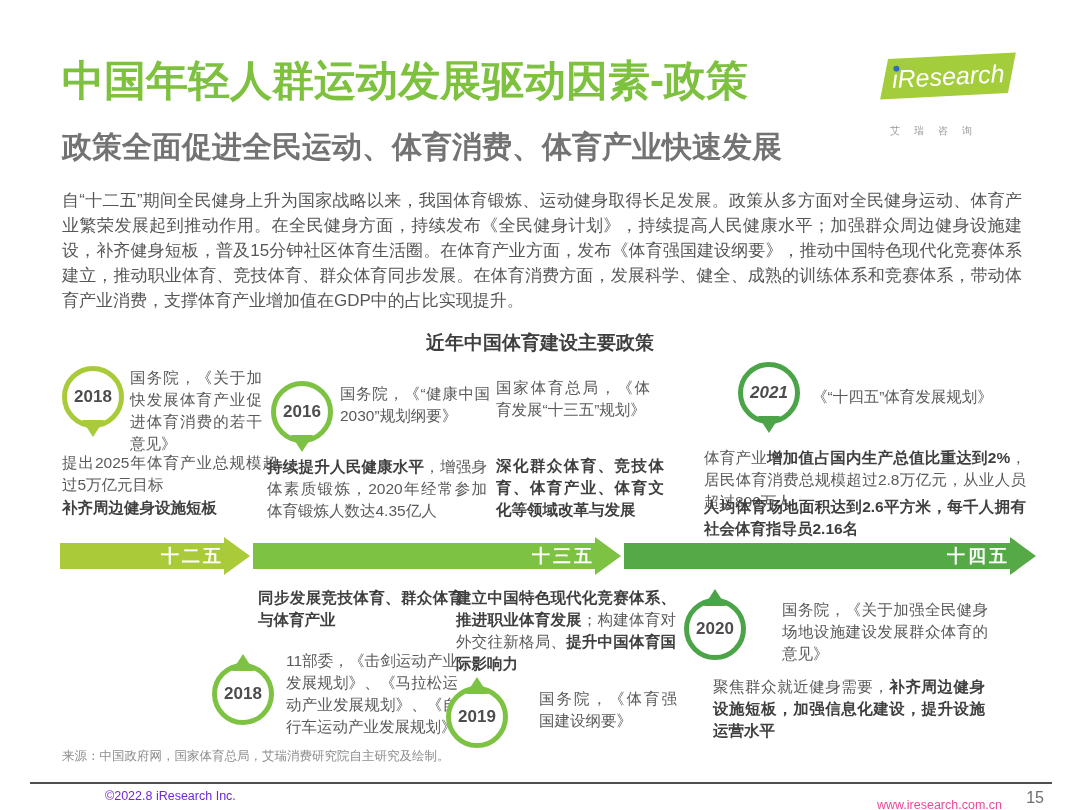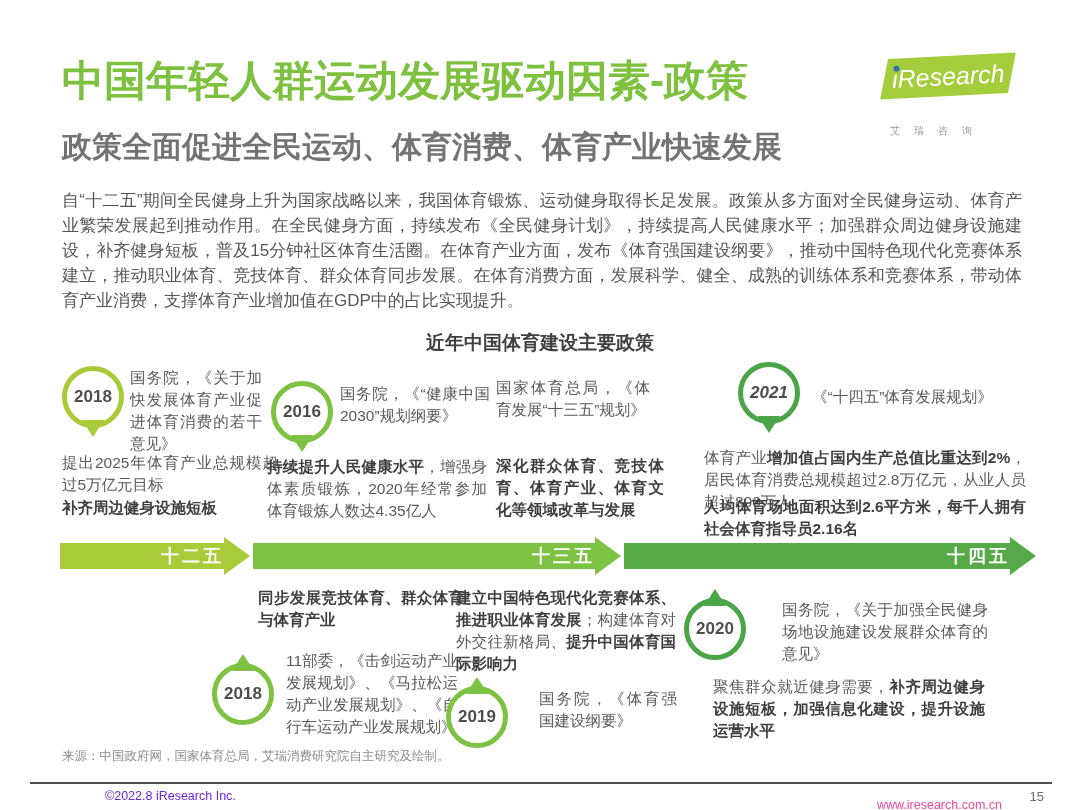--- a/index.html
+++ b/index.html
@@ -34,21 +34,21 @@
   
   .arrow{position:absolute;top:537px;height:38px;box-sizing:border-box;background:var(--c,#7dc242);
          clip-path:polygon(0 16%,calc(100% - 26px) 16%,calc(100% - 26px) 0,100% 50%,calc(100% - 26px) 100%,calc(100% - 26px) 84%,0 84%);
          display:flex;align-items:center;justify-content:flex-end;padding-right:26px;
          color:#ffffff;font-size:18px;font-weight:700;letter-spacing:3px;}
   
   .source{left:62px;top:748px;font-size:12.5px;color:#8c8c8c;}
   .footer-rule{left:30px;right:28px;top:782px;border-top:2px solid #4f4f4f;height:0;}
   .footer-copy{left:63px;top:789px;font-size:12.5px;color:#6d28d9;margin-left:42px;}
   .footer-site{right:78px;top:798px;font-size:12.5px;color:#ec4899;}
-  .footer-page{right:36px;top:789px;font-size:13px;color:#6d6d6d;}
+  .footer-page{right:36px;top:789px;font-size:16px;color:#6d6d6d;}
 </style>
 </head>
 <body>
 
 <div class="slide">
 
   <div class="abs page-title" style="color: rgb(125, 193, 62);">中国年轻人群运动发展驱动因素-政策</div>
 
   <div class="abs logo">
     <div class="logo-flag" style="--c: #a3cd3a;">

